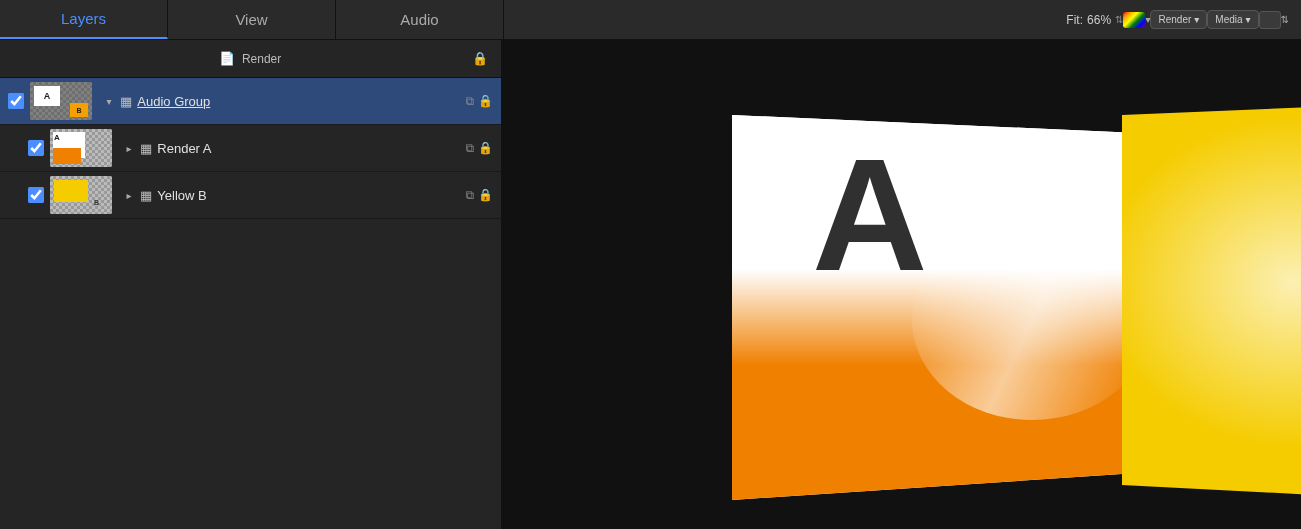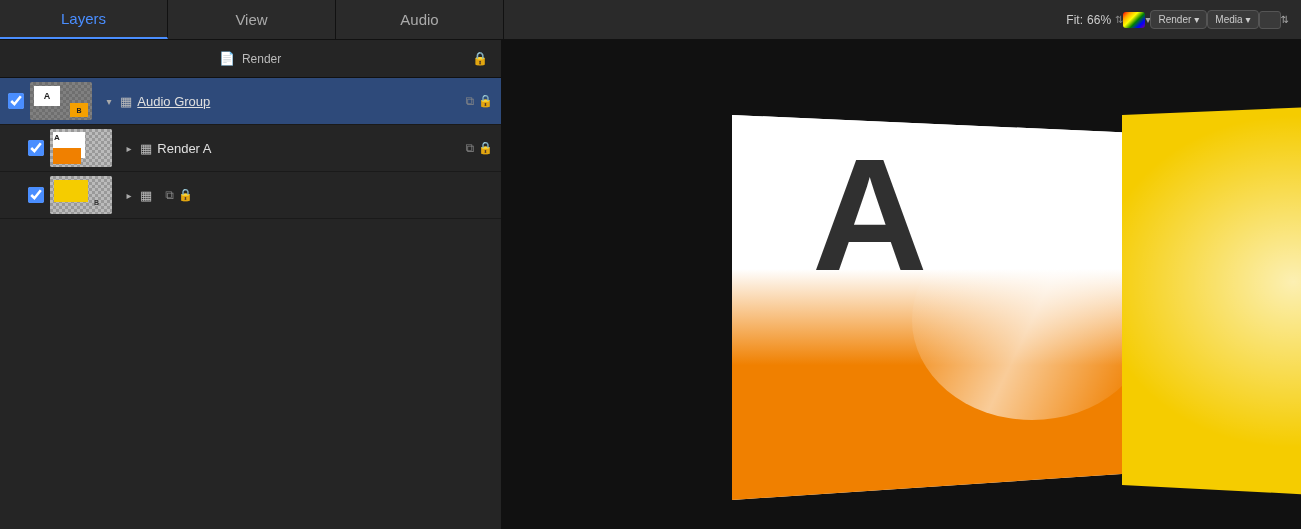--- a/index.html
+++ b/index.html
@@ -413,20 +413,21 @@
         <input type="checkbox" class="layer-checkbox" checked="" style="">
 
         <div class="layer-thumb thumb-yellow">
           <div class="thumb-yellow-checker"></div>
           <div class="thumb-yellow-rect"></div>
           <div class="thumb-yellow-b">B</div>
         </div>
 
         <div class="layer-expand">▸</div>
         <span class="layer-icon">▦</span>
+        <span class="layer-name">Yellow B</span>
         <div class="layer-actions">
           <span class="layer-action-icon">⧉</span>
           <span class="layer-action-icon">🔒</span>
         </div>
       </div>
 
     </div>
   </div>
 
   <div class="canvas-area">

